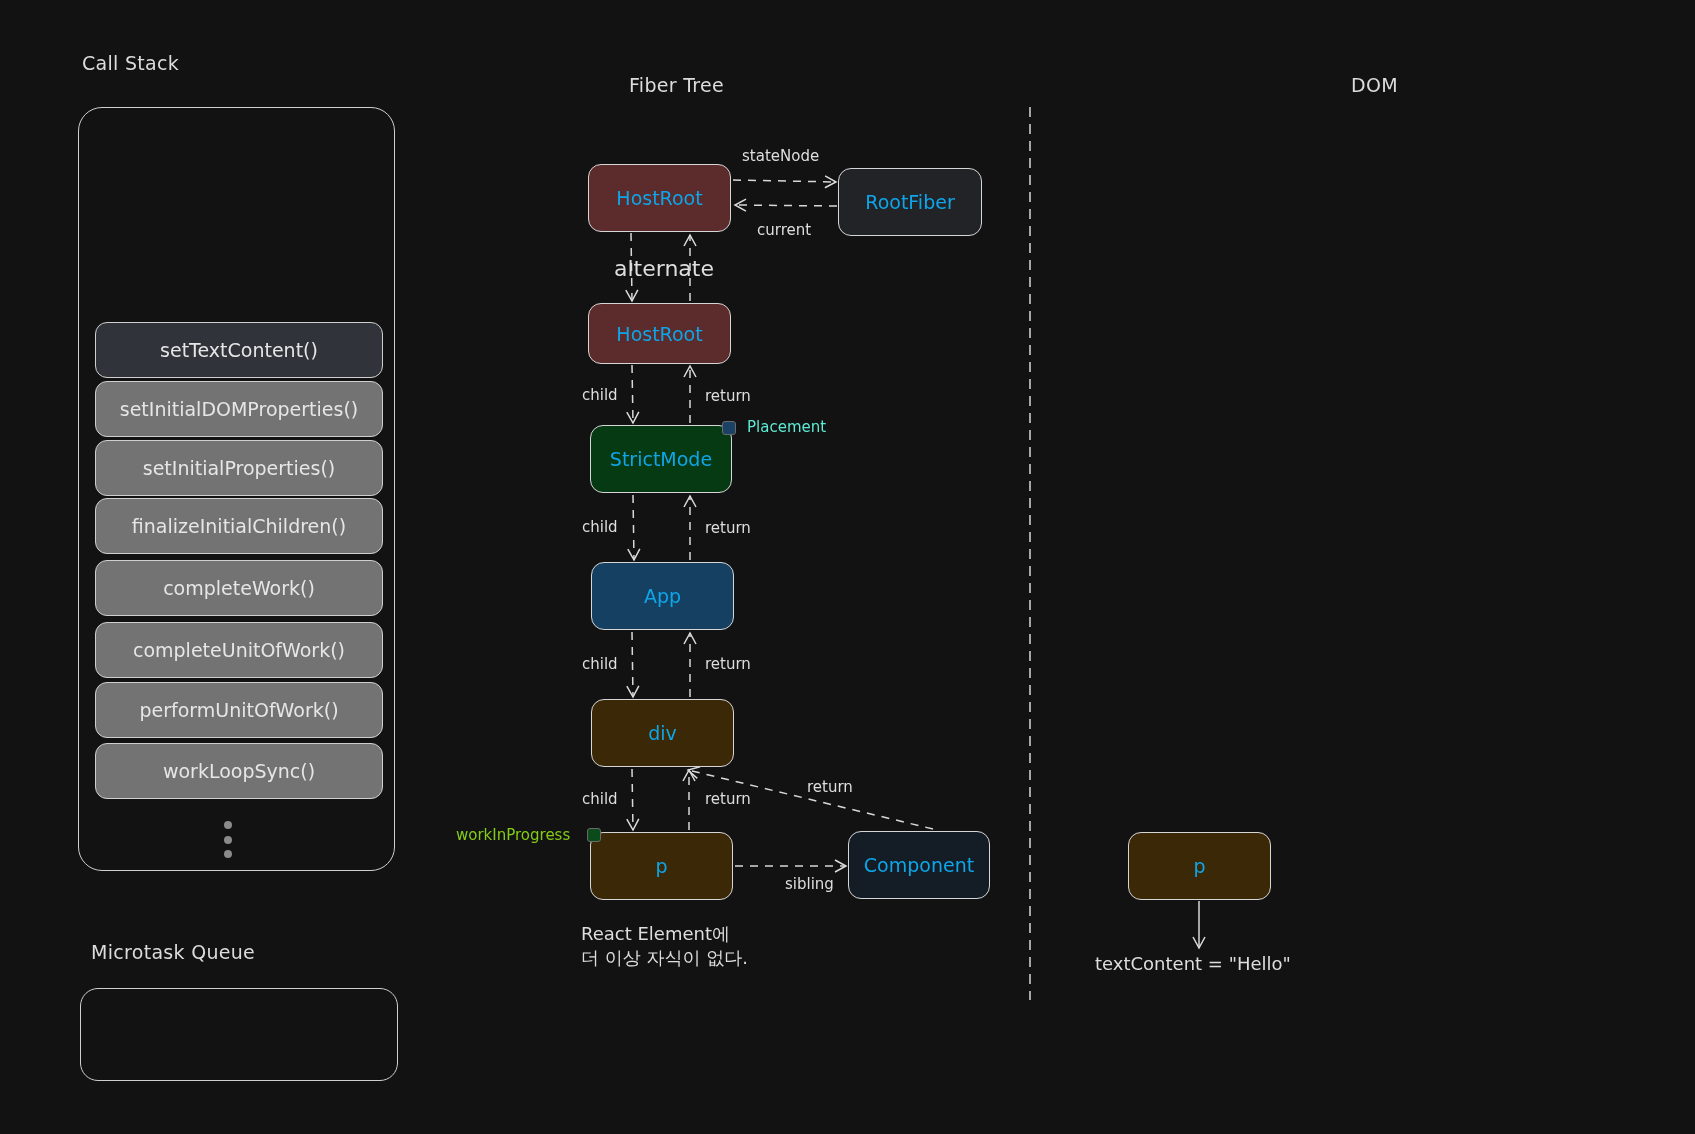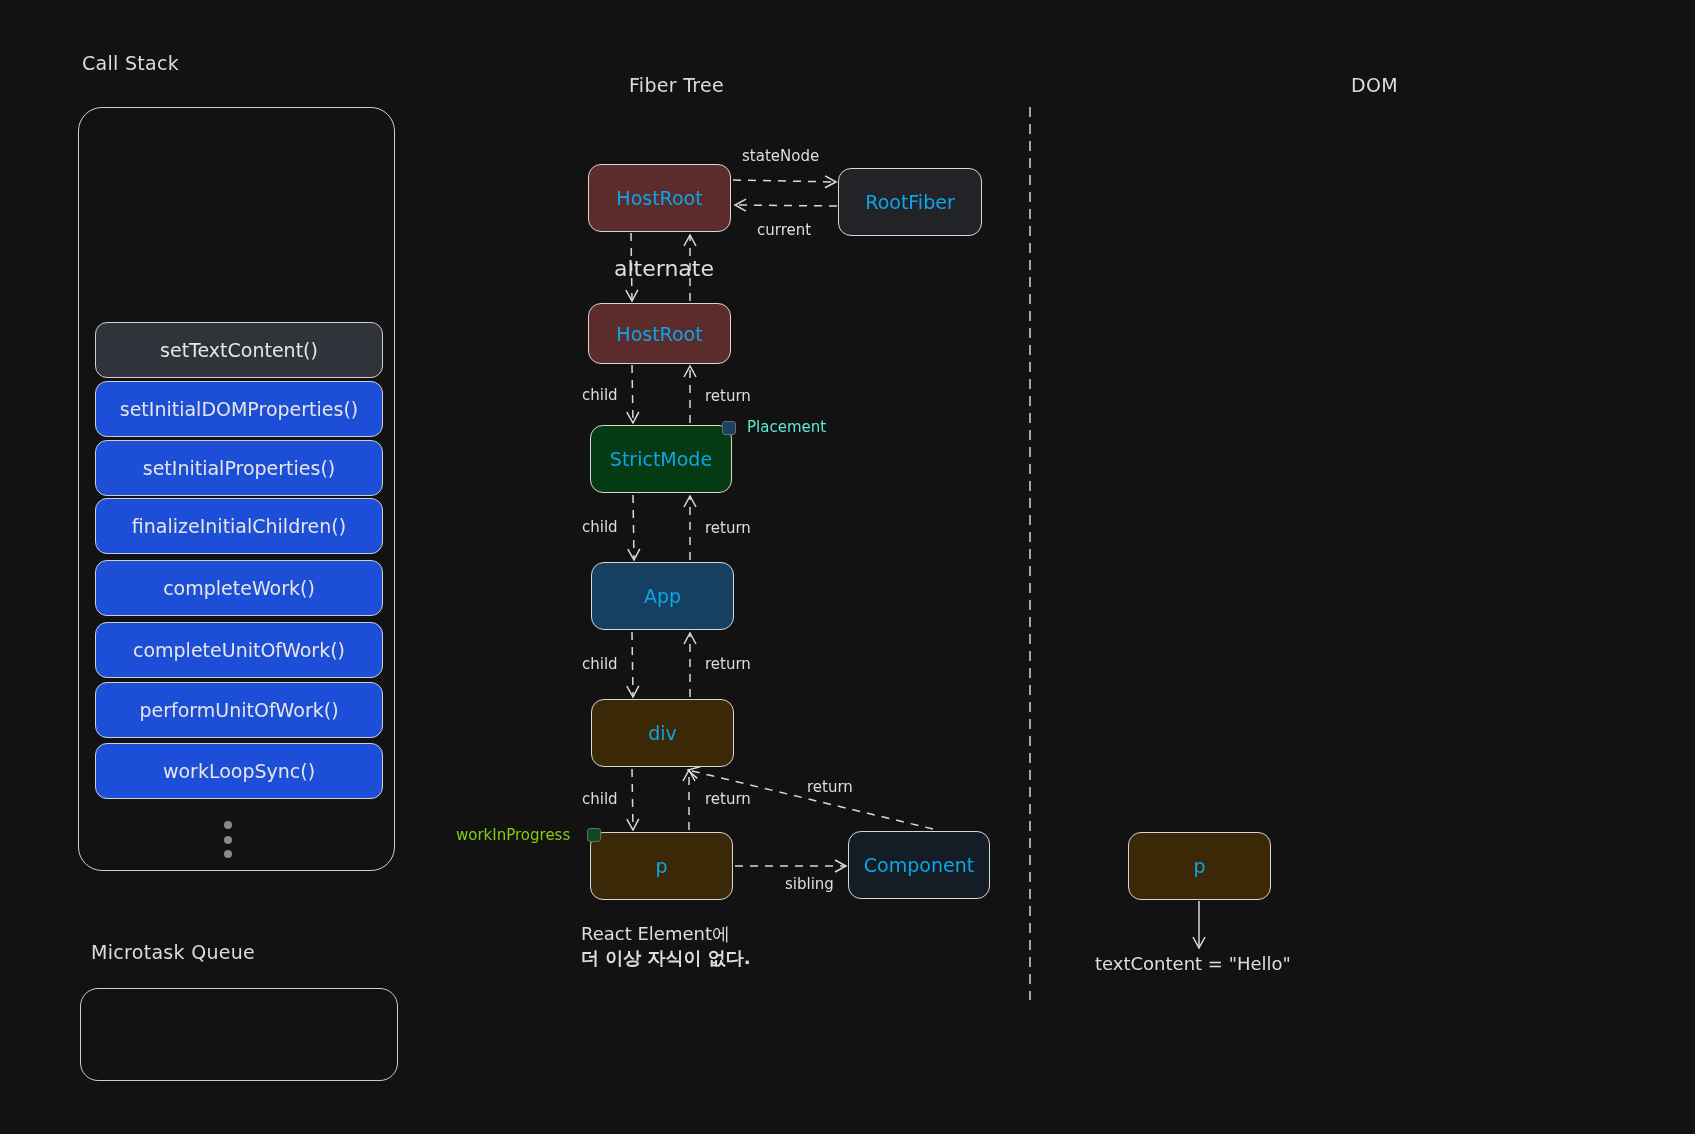--- a/index.html
+++ b/index.html
@@ -2,21 +2,21 @@
 <html><head>
 <meta charset="utf-8">
 <style>
   html, body { margin:0; padding:0; background:#121212; }
   body { width:1695px; height:1134px; position:relative; overflow:hidden;
          font-family:"DejaVu Sans", sans-serif; color:#e3e3e3; }
   .abs { position:absolute; }
   .title { position:absolute; font-size:19px; color:#dcdcdc; letter-spacing:0.3px; }
   .panel { position:absolute; border:1.6px solid #cfcfcf; border-radius:24px; box-sizing:border-box; }
   .frame { position:absolute; left:16px; width:288px; height:56px; box-sizing:border-box;
-           border:1.6px solid #cfcfcf; border-radius:12px; background:#1d4ed8;
+           border:1.6px solid #cfcfcf; border-radius:12px; background:#737373;
            display:flex; align-items:center; justify-content:center;
            font-size:19px; color:#e6e6e6; white-space:nowrap; }
   .frame.active { background:#30343a; }
   .node { position:absolute; box-sizing:border-box; border:1.6px solid #d6d6d6; border-radius:13px;
           display:flex; align-items:center; justify-content:center; font-size:19px; color:#0ea5e9; }
   .lbl { position:absolute; font-size:15px; color:#dedede; white-space:nowrap; }
   .dot { position:absolute; width:8px; height:8px; border-radius:50%; background:#8a8a8a; }
   svg.lines { position:absolute; left:0; top:0; }
 </style>
 </head>
@@ -102,16 +102,16 @@
 <div class="lbl" style="left:705px;top:790px;">return</div>
 <div class="lbl" style="left:807px;top:778px;">return</div>
 <div class="lbl" style="left:785px;top:875px;">sibling</div>
 
 <div class="abs" style="left: 722px; top: 421px; width: 14px; height: 14px; border: 1.5px solid rgb(106, 106, 106); border-radius: 3px; box-sizing: border-box; background: rgb(27, 65, 100);"></div>
 <div class="lbl" style="left: 747px; top: 418px; color: #5eead4;">Placement</div>
 <div class="abs" style="left: 587px; top: 828px; width: 14px; height: 14px; border: 1.5px solid rgb(106, 106, 106); border-radius: 3px; box-sizing: border-box; background: rgb(11, 74, 26);"></div>
 <div class="lbl" style="left: 456px; top: 826px; color: #84cc16;">workInProgress</div>
 
 <div class="lbl" style="left:581px;top:922px;font-size:18px;">React Element에</div>
-<div class="lbl" style="left:581px;top:946px;font-size:18px;font-weight:bold;">더 이상 자식이 없다.</div>
+<div class="lbl" style="left:581px;top:946px;font-size:18px;">더 이상 자식이 없다.</div>
 
 <div class="node" style="left: 1128px; top: 832px; width: 143px; height: 68px; background: rgb(58, 40, 6);">p</div>
 <div class="lbl" style="left:1095px;top:953px;font-size:18px;">textContent = "Hello"</div>
 
 </body></html>

